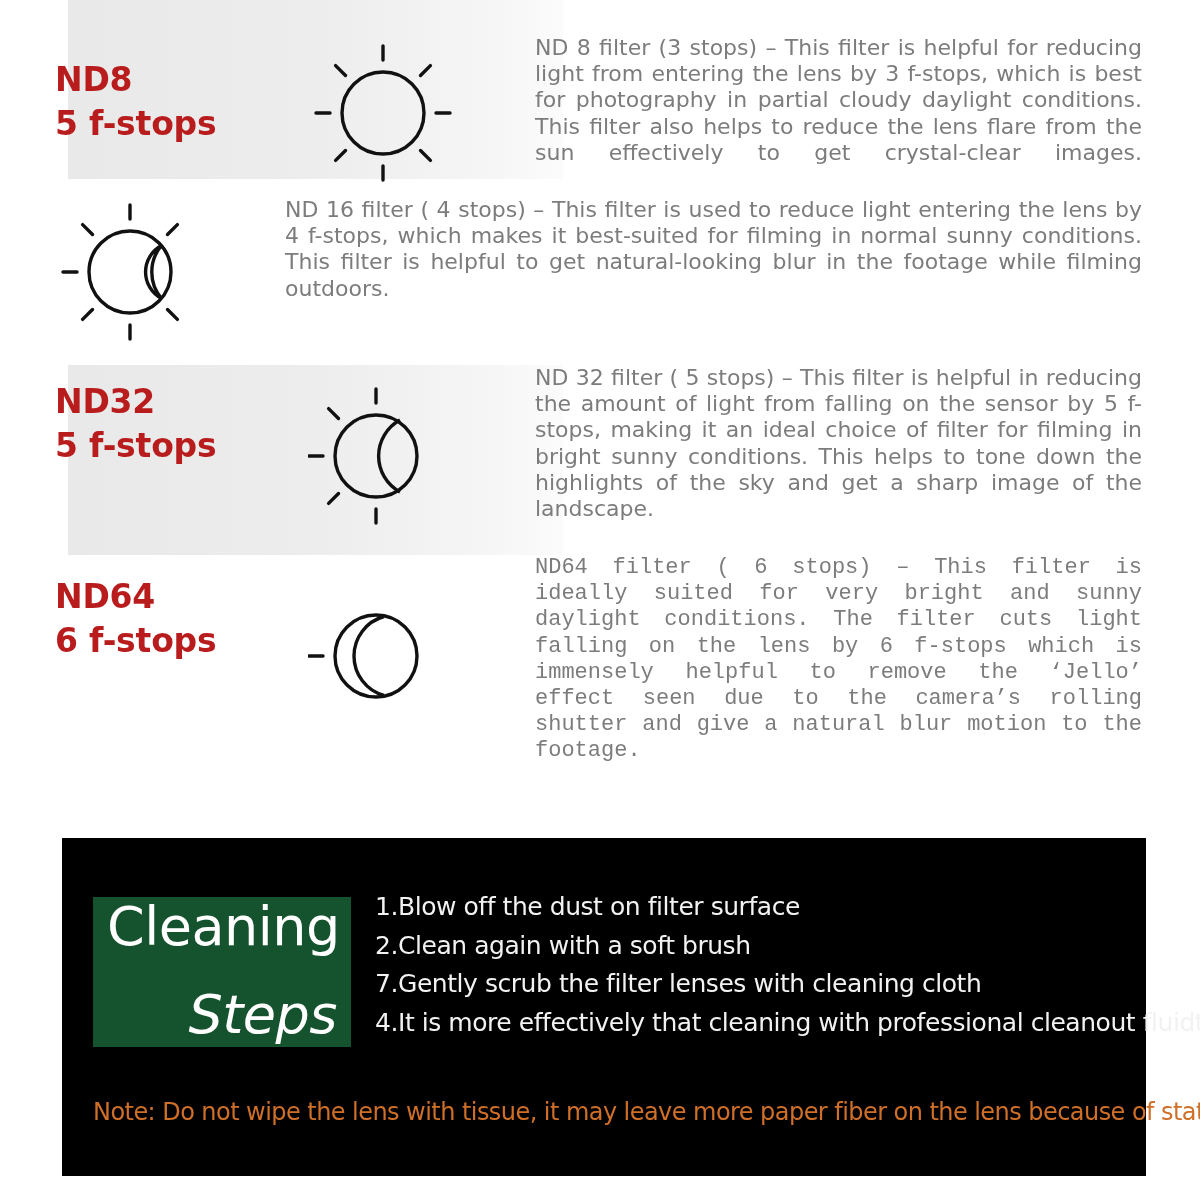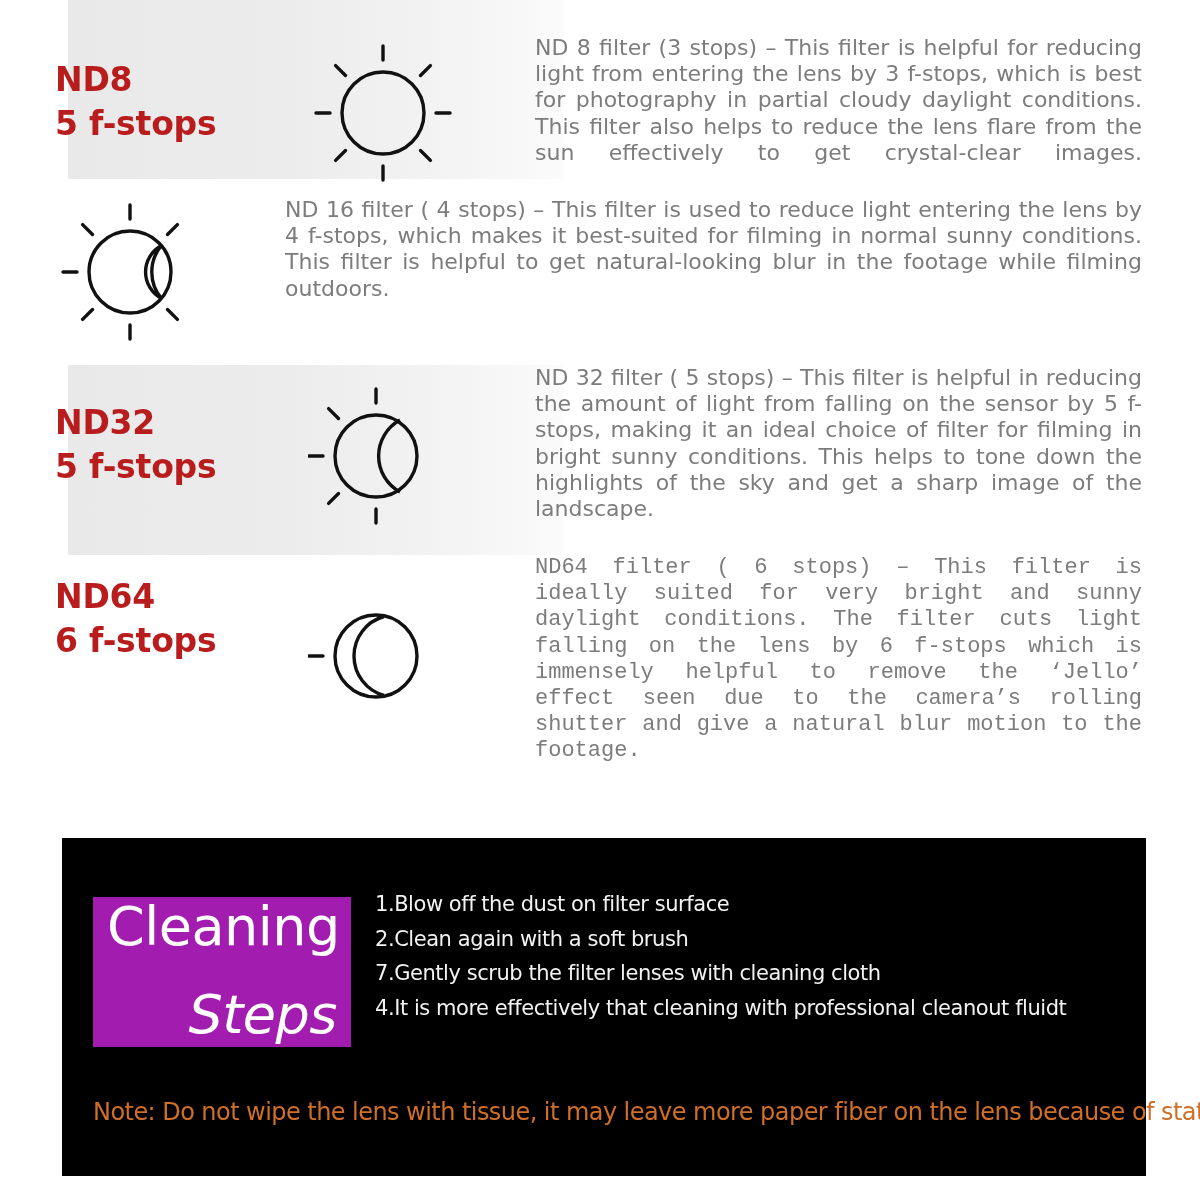--- a/index.html
+++ b/index.html
@@ -93,21 +93,21 @@
   #row-nd8   .cell-label { padding-top: 28px; }
   #row-nd8   .cell-icon  { padding-top: 8px; }
   #row-nd8   .cell-desc  { padding-top: 5px; }
 
   #row-nd16  { height: 186px; padding-top: 0px; }
   #row-nd16  .cell-label { padding-top: 37px; }
   #row-nd16  .cell-icon  { padding-top: 18px; }
   #row-nd16  .cell-desc  { padding-top: 18px; }
 
   #row-nd32  { height: 190px; padding-top: 0px; }
-  #row-nd32  .cell-label { padding-top: 36px; }
+  #row-nd32  .cell-label { padding-top: 15px; }
   #row-nd32  .cell-icon  { padding-top: 16px; }
   #row-nd32  .cell-desc  { padding-top: 0px; }
 
   #row-nd64  { height: 190px; padding-top: 0px; }
   #row-nd64  .cell-label { padding-top: 20px; }
   #row-nd64  .cell-icon  { padding-top: 26px; }
   #row-nd64  .cell-desc  { padding-top: 0px; font-family: Liberation Mono, monospace; }
 
   
   #cleaning-panel {
@@ -118,21 +118,21 @@
     height: 338px;
     background: #000000;
     box-sizing: border-box;
   }
   #cleaning-title-box {
     position: absolute;
     left: 31px;
     top: 59px;
     width: 258px;
     height: 150px;
-    background: #a21caf;
+    background: #14532d;
     box-sizing: border-box;
     padding: 6px 14px 6px 14px;
     display: flex;
     flex-direction: column;
     justify-content: center;
     gap: 32px;
   }
   #cleaning-title-box .title-line-1 {
     color: #ffffff;
     font-size: 54px;
@@ -152,21 +152,21 @@
   }
 
   #cleaning-steps {
     position: absolute;
     left: 313px;
     top: 56px;
     width: 755px;
   }
   #cleaning-steps .step-item {
     color: #f2f2f2;
-    font-size: 21px;
+    font-size: 25px;
     line-height: 1.0;
     margin-bottom: 13.5px;
     white-space: nowrap;
     font-family: "DejaVu Sans", sans-serif;
     letter-spacing: -0.45px;
   }
 
   #cleaning-note {
     position: absolute;
     left: 31px;

